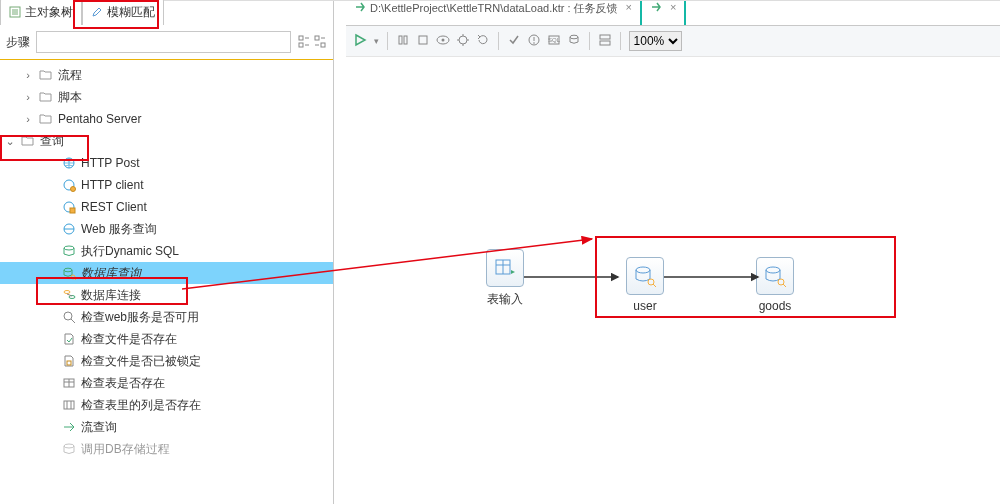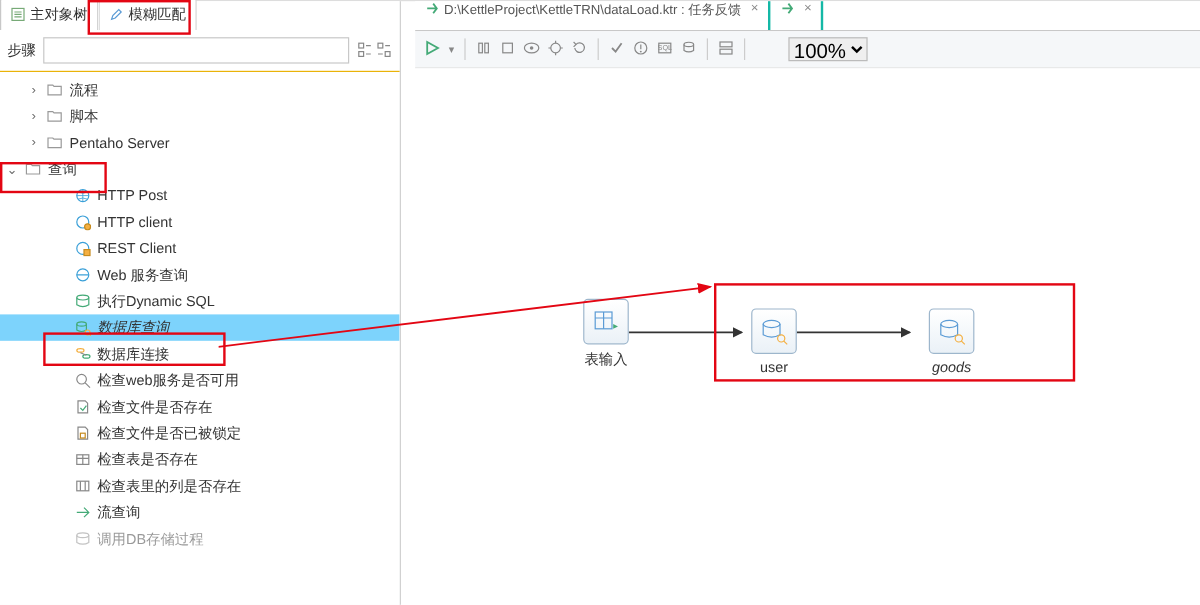--- a/index.html
+++ b/index.html
@@ -22,21 +22,21 @@
 .treeItem span.txt{white-space:nowrap;}
 .treeItem.sel{background:#7dd3fc;font-style:italic;}
 
 .right{flex:1;display:flex;flex-direction:column;}
 .editorTabs{display:flex;height:24px;border-bottom:1px solid #c8c8c8;background:#fff;}
 .etab{display:flex;align-items:flex-start;gap:4px;padding:0 8px;border-right:2px solid #14b8a6;font-size:11px;color:#555;}
 .etab svg{flex-shrink:0;}
 .etab .close{margin-left:4px;color:#888;font-size:11px;}
 .toolbar{display:flex;align-items:center;gap:6px;height:30px;padding:0 6px;border-bottom:1px solid #e5e5e5;background:#f5f7f9;}
 .toolbar .sep{width:1px;height:18px;background:#ccc;margin:0 2px;}
-.toolbar select{height:20px;font-size:17px;border:1px solid #bbb;margin-left:28px;}
+.toolbar select{height:20px;font-size:12px;border:1px solid #bbb;}
 .canvas{flex:1;position:relative;background:#fff;}
 .node{position:absolute;width:46px;display:flex;flex-direction:column;align-items:center;}
 .node .box{width:36px;height:36px;border:1px solid #9db6cc;border-radius:4px;background:linear-gradient(#fff,#eaf1f7);display:flex;align-items:center;justify-content:center;}
 .node .lbl{margin-top:4px;font-size:12px;white-space:nowrap;}
 svg.arrow{position:absolute;pointer-events:none;}
 
 .ann{position:absolute;border:2px solid #e30613;pointer-events:none;z-index:50;}
 .annArrow{position:absolute;pointer-events:none;z-index:49;}
 
 .ico{display:inline-flex;}
@@ -368,21 +368,21 @@
         <div class="box">
             <svg width="24" height="24">
               <ellipse cx="10" cy="6" rx="7" ry="3" fill="none" stroke="#5b9bd5"></ellipse>
               <path d="M3 6v9q7 4 14 0V6" fill="none" stroke="#5b9bd5"></path>
               <circle cx="18" cy="18" r="3" fill="none" stroke="#f4b042"></circle>
               <line x1="20" y1="20" x2="23" y2="23" stroke="#f4b042"></line>
             </svg>
           </div>
         <div class="lbl">user</div>
       </div>
-      <div class="node" style="left:424px;top:200px;font-style:italic;">
+      <div class="node" style="left:406px;top:200px;">
         <div class="box">
             <svg width="24" height="24">
               <ellipse cx="10" cy="6" rx="7" ry="3" fill="none" stroke="#5b9bd5"></ellipse>
               <path d="M3 6v9q7 4 14 0V6" fill="none" stroke="#5b9bd5"></path>
               <circle cx="18" cy="18" r="3" fill="none" stroke="#f4b042"></circle>
               <line x1="20" y1="20" x2="23" y2="23" stroke="#f4b042"></line>
             </svg>
           </div>
         <div class="lbl">goods</div>
       </div>

